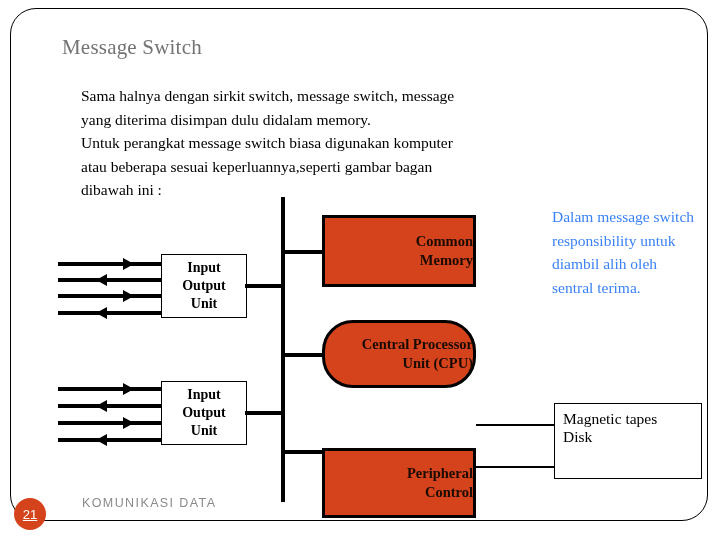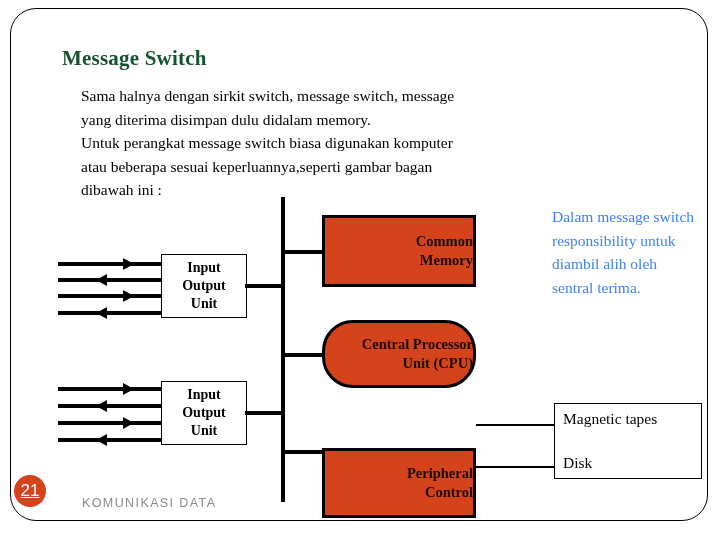--- a/index.html
+++ b/index.html
@@ -26,24 +26,24 @@
     border: 1.6px solid #000000;
     border-radius: 26px;
     box-sizing: border-box;
     pointer-events: none;
   }
 
   
   #title {
     position: absolute;
     left: 62px;
-    top: 46px;
+    top: 35px;
     font-size: 21px;
-    font-weight: bold;
-    color: #14532d;
+    font-weight: normal;
+    color: #737373;
     letter-spacing: 0.2px;
     white-space: nowrap;
   }
 
   
   #body-text {
     position: absolute;
     left: 81px;
     top: 84px;
     width: 500px;
@@ -123,30 +123,30 @@
     border-top: 6px solid transparent;
     border-bottom: 6px solid transparent;
   }
   .arrow-r { border-left: 11px solid #000000; }
   .arrow-l { border-right: 11px solid #000000; }
 
   
   #page-badge {
     position: absolute;
     left: 14px;
-    top: 475px;
+    top: 498px;
     width: 32px;
     height: 32px;
     border-radius: 50%;
     background: #D4431C;
     color: #ffffff;
     display: flex;
     align-items: center;
     justify-content: center;
-    font-size: 17px;
+    font-size: 13px;
     font-family: "Liberation Sans", sans-serif;
     text-decoration: underline;
   }
   #footer-text {
     position: absolute;
     left: 82px;
     top: 496px;
     font-size: 12.5px;
     letter-spacing: 1.4px;
     color: #8a8a8a;
@@ -234,21 +234,21 @@
   </div>
 
   <div class="orange-box" style="left:322px; top:415px; width:154px; height:70px;margin-top:33px;">
     <span>Peripheral</span>
     <span>Control</span>
   </div>
 
   <div class="thinline" style="left:476px; top:424px; width:80px;"></div>
   <div class="thinline" style="left:476px; top:466px; width:80px;"></div>
 
-  <div class="white-box plain" style="left:554px; top:403px; width:148px; height:76px; align-items:flex-start; justify-content:space-between; padding:6px 0 6px 8px; font-size:15.5px;">
+  <div class="white-box plain" style="left:554px; top:403px; width:148px; height:76px; align-items:flex-start; justify-content:flex-start; padding:6px 0 6px 8px; font-size:15.5px;">
     <span>Magnetic tapes</span>
     <span>Disk</span>
   </div>
 
   <div id="page-badge">21</div>
   <div id="footer-text">KOMUNIKASI DATA</div>
 
 </div>
 
 </body></html>

